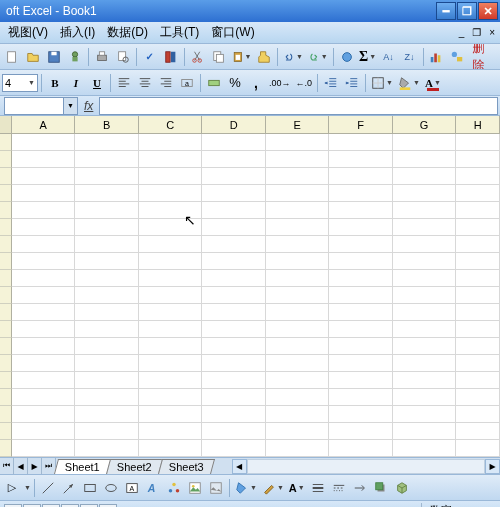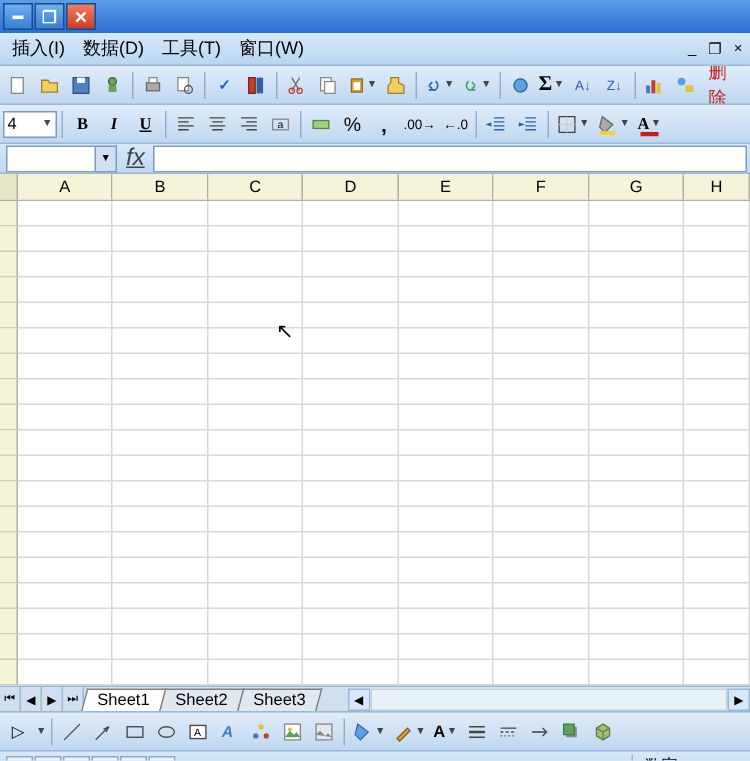--- a/index.html
+++ b/index.html
@@ -23,21 +23,21 @@
 .tbtn { min-width: 20px; height: 20px; display: flex; align-items: center; justify-content: center; cursor: pointer; border: 1px solid transparent; padding: 0 1px; }
 .tsep { width: 1px; height: 18px; background: #90b0d0; margin: 0 2px; }
 .dropdown-arrow { font-size: 7px; margin-left: 1px; color: #444; }
 .fontsize-box { width: 36px; height: 18px; background: #fff; border: 1px solid #7a9ac0; display: flex; align-items: center; padding: 0 2px; font-size: 11px; }
 .delete-link { color: #c02020; cursor: pointer; font-size: 12px; padding: 0 4px; }
 
 
 .formulabar { height: 20px; background: linear-gradient(#d8e8f8,#c0d8f0); display: flex; align-items: center; border-bottom: 1px solid #9ab8d8; }
 .namebox { width: 60px; height: 18px; background: #fff; border: 1px solid #7a9ac0; margin-left: 4px; display: flex; align-items: center; padding: 0 4px; }
 .namebox-arrow { width: 14px; height: 18px; background: #d0e0f0; border: 1px solid #7a9ac0; border-left: none; display: flex; align-items: center; justify-content: center; font-size: 7px; cursor: pointer; }
-.fx-label { padding: 0 6px; font-style: italic; font-size: 16px; color: #444; text-decoration: underline; }
+.fx-label { padding: 0 6px; font-style: italic; font-size: 12px; color: #444; text-decoration: underline; }
 .formula-input { flex: 1; height: 18px; background: #fff; border: 1px solid #7a9ac0; margin-right: 2px; }
 
 
 .colheaders { height: 18px; display: flex; background: #f5f3d8; border-bottom: 1px solid #b0b0a0; }
 .selectall { width: 12px; background: #e8e6c8; border-right: 1px solid #b0b0a0; cursor: pointer; }
 .colhdr { border-right: 1px solid #b0b0a0; display: flex; align-items: center; justify-content: center; font-size: 11px; cursor: pointer; background: #f5f3d8; }
 
 
 .gridwrap { display: flex; height: 323px; background: #fff; }
 .rowhdrs { width: 12px; display: flex; flex-direction: column; background: #f5f3d8; }
@@ -73,28 +73,30 @@
 
 .cursor { position: absolute; left: 184px; top: 212px; font-size: 14px; pointer-events: none; z-index: 100; }
 
 
 svg { width: 14px; height: 14px; }
 </style>
 </head>
 <body>
 
 <div class="titlebar">
+  <span class="title-text">oft Excel - Book1</span>
   <div class="winbtns">
     <div class="winbtn">━</div>
     <div class="winbtn">❐</div>
     <div class="winbtn close">✕</div>
   </div>
 </div>
 
 <div class="menubar">
+  <span class="menuitem">视图(V)</span>
   <span class="menuitem">插入(I)</span>
   <span class="menuitem">数据(D)</span>
   <span class="menuitem">工具(T)</span>
   <span class="menuitem">窗口(W)</span>
   <div class="docbtns">
     <span>_</span>
     <span>❐</span>
     <span>×</span>
   </div>
 </div>

